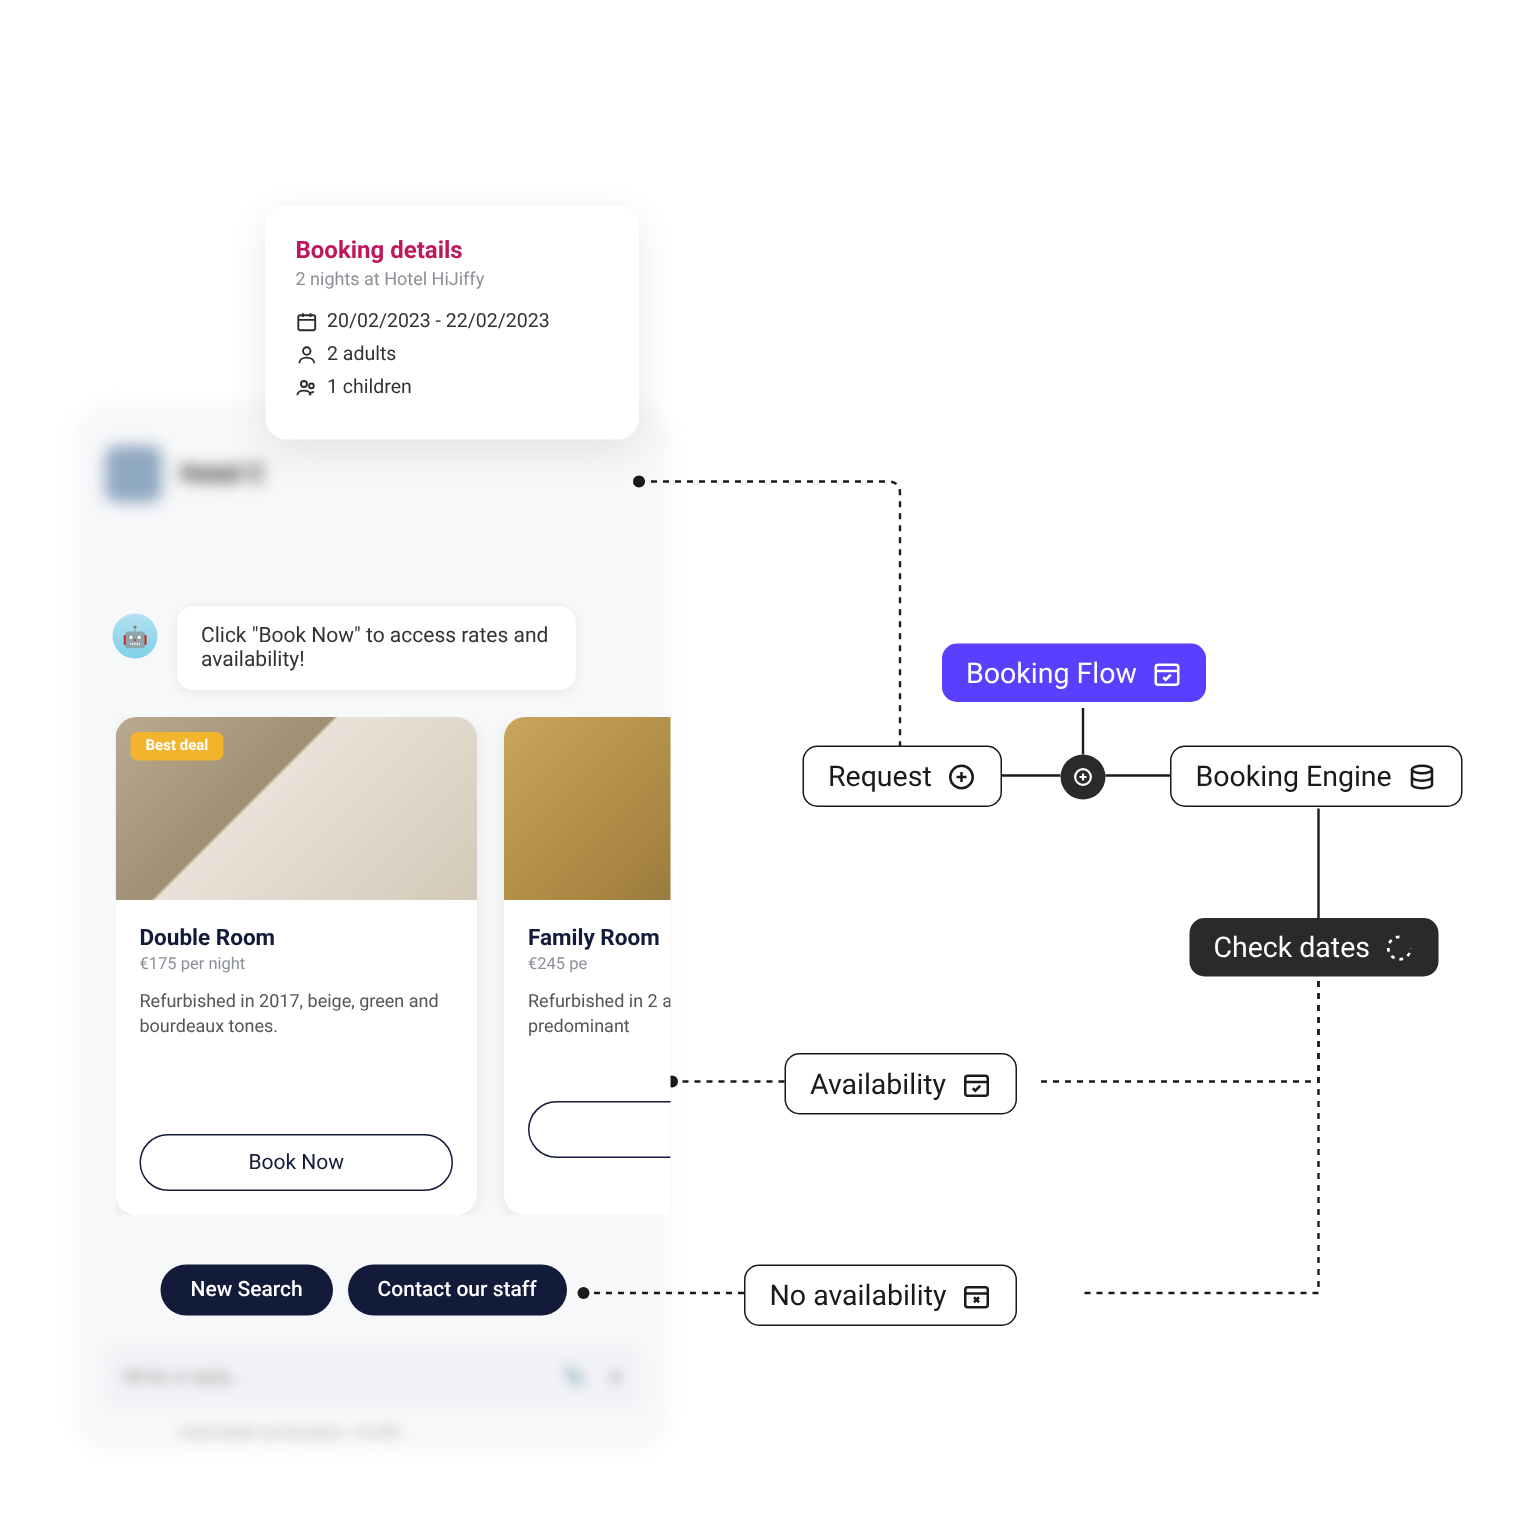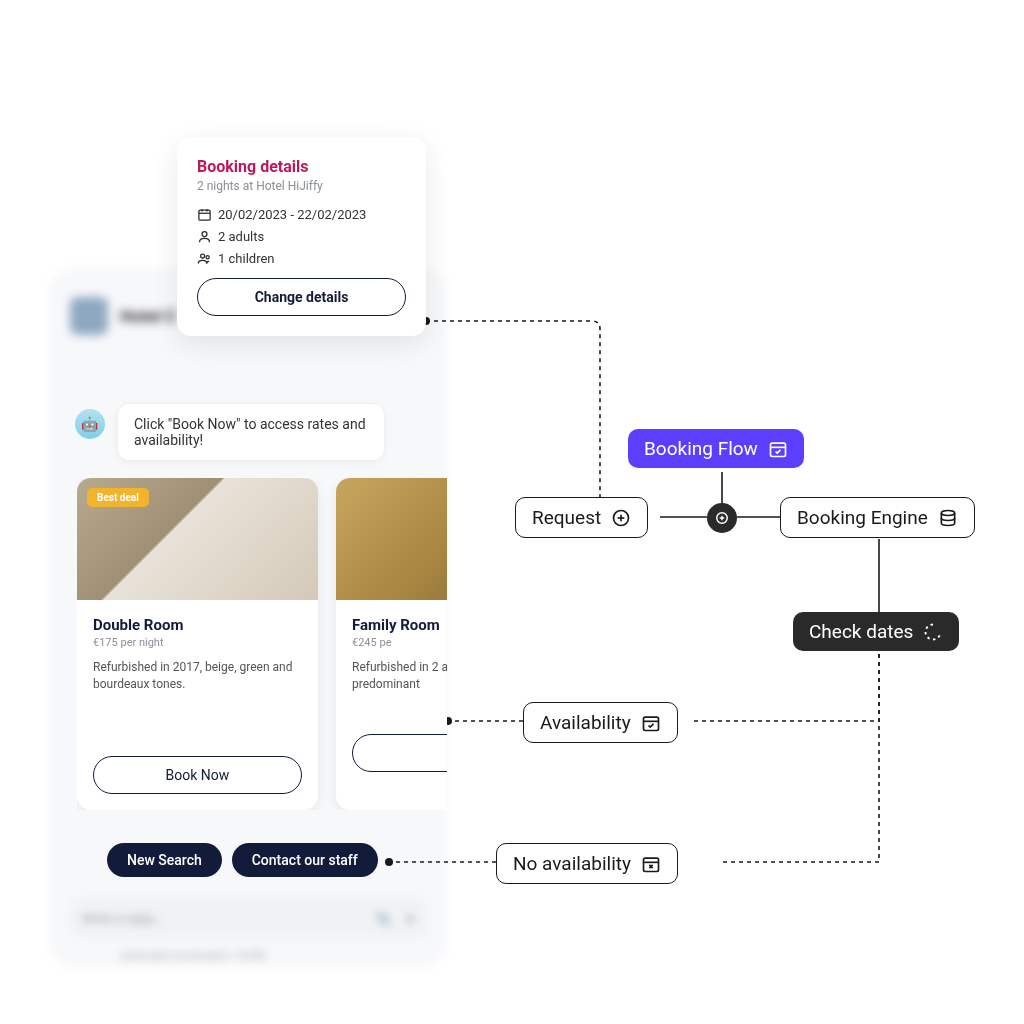--- a/index.html
+++ b/index.html
@@ -50,21 +50,21 @@
   .send-ic { color:#5a3fff; font-size:17px;}
   .footer-txt { position:absolute; left:120px; top:950px; font-size:10px; color:#aaa; filter:blur(4px); }
 
   
   .node { position: absolute; border: 1.5px solid #1a1a1a; border-radius: 10px; padding: 8px 16px 8px 16px; font-size: 19px; color: #1a1a1a; background: #fff; display: flex; align-items: center; gap: 10px; z-index: 3; }
   .node.purple { background: #5a3fff; color: #fff; border: none; }
   .node.dark { background: #2a2a2a; color: #fff; border: none; }
   .node svg { width: 20px; height: 20px; }
 
   .booking-flow { left: 628px; top: 429px; }
-  .request { left: 515px; top: 497px; }
+  .request { left: 535px; top: 497px; }
   .booking-engine { left: 780px; top: 497px; }
   .check-dates { left: 793px; top: 612px; }
   .availability { left: 523px; top: 702px; }
   .no-avail { left: 496px; top: 843px; }
 
   
   .junction { position: absolute; left: 707px; top: 503px; width: 30px; height: 30px; border-radius: 50%; background: #2a2a2a; color: #fff; display: flex; align-items: center; justify-content: center; font-size: 17px; font-weight: 700; z-index: 4; }
 
   
   .connectors { position: absolute; left: 0; top: 0; width: 1024px; height: 1024px; z-index: 1; pointer-events:none; }
@@ -124,21 +124,20 @@
   </div>
   <div class="row">
     <svg viewBox="0 0 24 24" fill="none" stroke-width="2">
         <circle cx="9" cy="8" r="3.2"></circle>
         <circle cx="17" cy="10" r="2.5"></circle>
         <path d="M2 20c0-3 3-5 7-5s7 2 7 5"></path>
         <path d="M15 20c0-2 2-3.5 4.5-3.5"></path>
       </svg>
     <span>1 children</span>
   </div>
-  <div class="change-btn">Change details</div>
 </div>
 
 <div class="bot-row">
   <div class="bot-avatar">
       <span>🤖</span>
     </div>
   <div class="bot-bubble">Click "Book Now" to access rates and availability!</div>
 </div>
 
 <div class="rooms">

